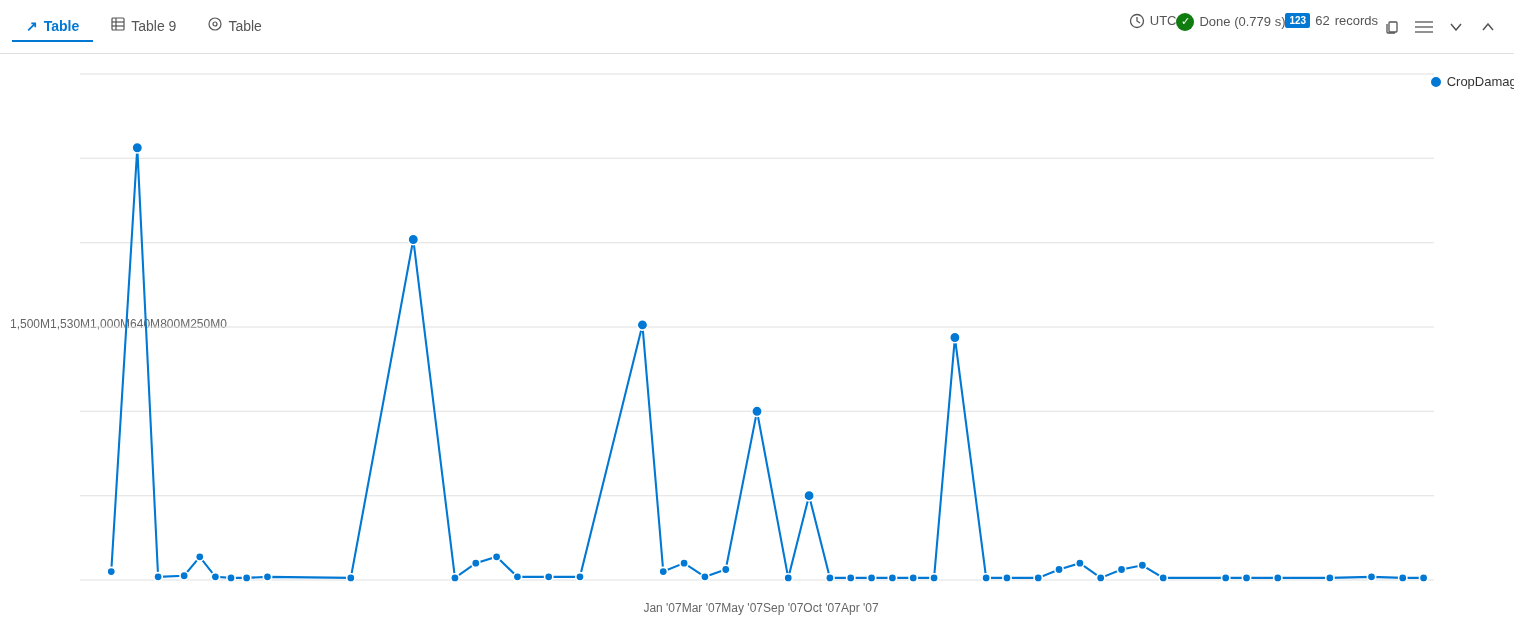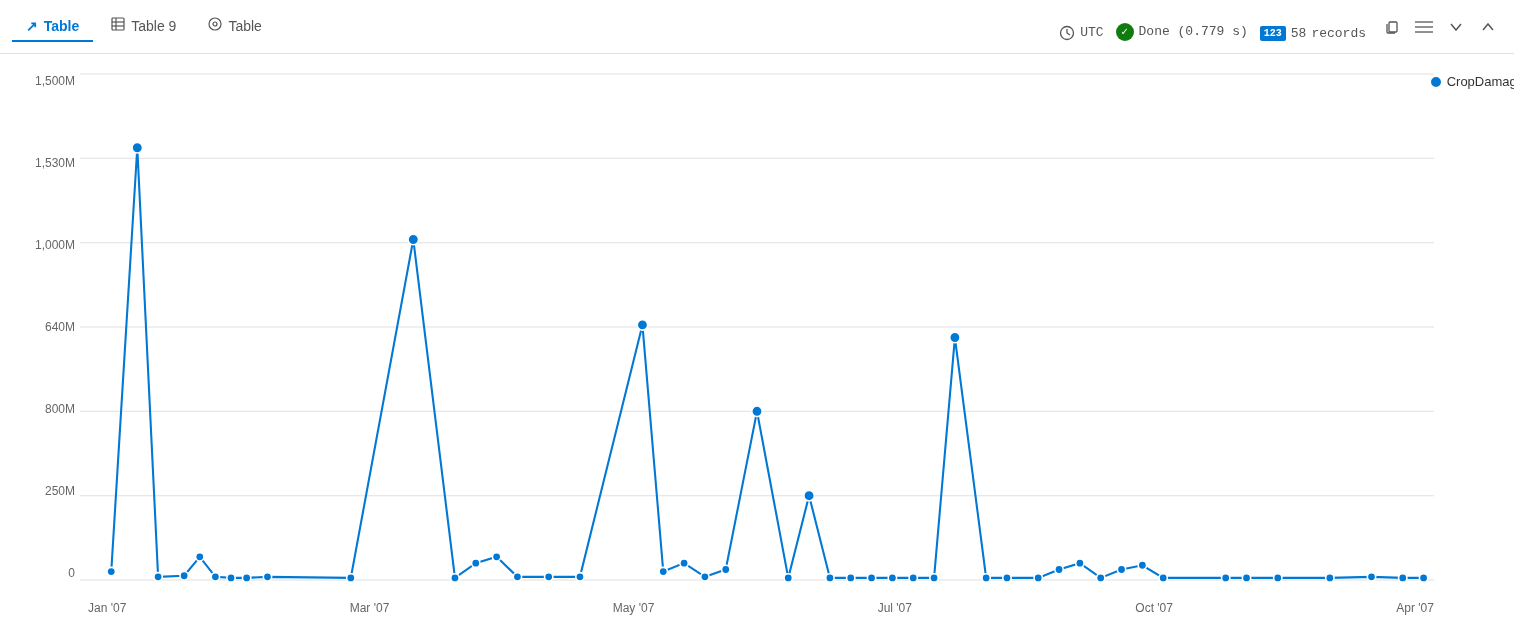--- a/index.html
+++ b/index.html
@@ -34,24 +34,22 @@
     .tab.active {
       color: #0078d4;
       border-bottom: 2px solid #0078d4;
       font-weight: 600;
     }
 
     .tab-icon { font-size: 14px; }
 
     .header-right {
       display: flex;
-      align-items: flex-end;
-      gap: 12px;
+      align-items: flex-start;
       margin-left: auto;
-      font-family: Liberation Mono, monospace;
     }
 
     .status-utc {
       display: flex;
       align-items: center;
       gap: 5px;
       color: #555;
       font-size: 13px;
     }
 
@@ -113,40 +111,40 @@
     .chart-area {
       position: relative;
       width: 100%;
       height: 100%;
     }
 
     .y-axis-labels {
       position: absolute;
       left: -70px;
       top: 0;
-      bottom: 0;
-      display: flex;
-      flex-direction: column;
+      bottom: 6px;
+      display: flex;
+      flex-direction: row;
       justify-content: space-between;
-      align-items: flex-end;
+      align-items: center;
       width: 65px;
     }
 
     .y-label {
       font-size: 12px;
       color: #666;
     }
 
     .x-axis-labels {
       position: absolute;
       bottom: -35px;
       left: 8px;
       right: 0;
       display: flex;
-      justify-content: space-between;
+      justify-content: center;
     }
 
     .x-label {
       font-size: 12px;
       color: #666;
       text-align: center;
     }
 
     .legend {
       position: absolute;
@@ -213,21 +211,21 @@
       <span>UTC</span>
     </div>
 
     <div class="status-done">
       <div class="done-circle">✓</div>
       <span>Done (0.779 s)</span>
     </div>
 
     <div class="records-badge">
       <span class="records-icon">123</span>
-      <span>58</span>
+      <span>62</span>
       <span>records</span>
     </div>
 
     <div class="toolbar-icons">
       <div class="toolbar-btn" title="Copy">
         <svg width="16" height="16" viewBox="0 0 16 16" fill="none" stroke="#555" stroke-width="1.3">
           <rect x="5" y="3" width="8" height="10" rx="1"></rect>
           <path d="M3 5v8a1 1 0 001 1h7" stroke="#555" stroke-width="1.3"></path>
         </svg>
       </div>
@@ -380,18 +378,18 @@
 
     <div class="legend">
       <div class="legend-dot"></div>
       <span>CropDamage</span>
     </div>
 
     <div class="x-axis-labels">
       <span class="x-label">Jan '07</span>
       <span class="x-label">Mar '07</span>
       <span class="x-label">May '07</span>
-      <span class="x-label">Jul '07</span>
+      <span class="x-label">Sep '07</span>
       <span class="x-label">Oct '07</span>
       <span class="x-label">Apr '07</span>
     </div>
   </div>
 </div>
 
 </body></html>

